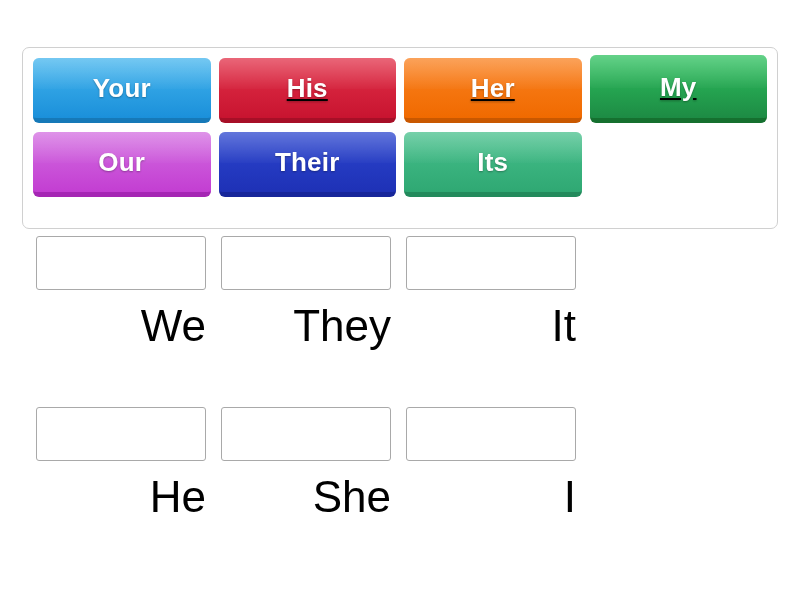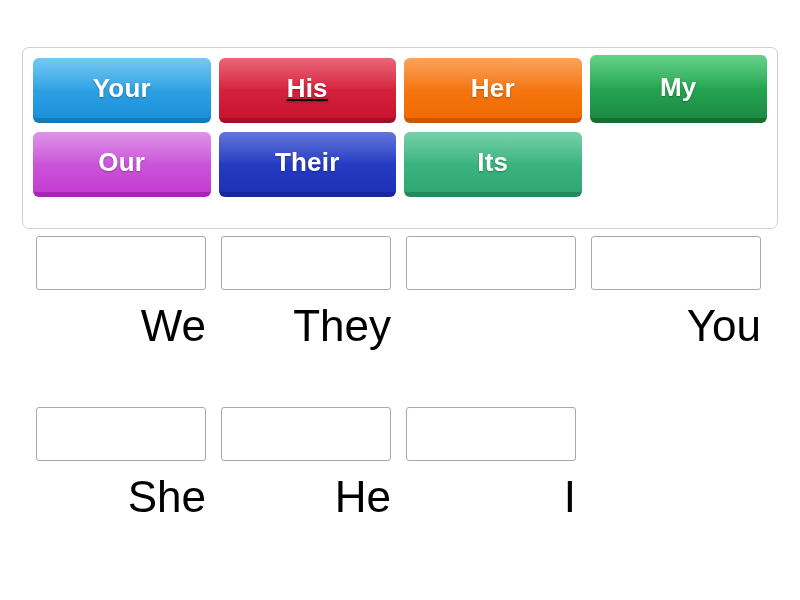--- a/index.html
+++ b/index.html
@@ -58,21 +58,21 @@
     justify-content: center;
     box-sizing: border-box;
     cursor: pointer;
     user-select: none;
   }
   .tile:last-child { margin-right: 0; }
   .tile.empty-slot {
     background: transparent;
     cursor: default;
   }
-  .tile.raised { margin-top: -3px; }
+  .tile.raised { margin-top: -3px; text-decoration: underline; }
 
   .tile-label {
     position: relative;
     z-index: 3;
     color: #ffffff;
     font-size: 26px;
     font-weight: bold;
     letter-spacing: 0.2px;
     text-shadow: 0 1px 2px rgba(0,0,0,0.30);
     line-height: 1;
@@ -135,21 +135,21 @@
 
       <div class="bank-row">
         <div class="tile" style="background: linear-gradient(rgb(68, 181, 238) 0%, rgb(27, 144, 218) 100%); border-bottom: 5px solid rgb(22, 121, 184);">
           <span class="gloss"></span>
           <span class="tile-label">Your</span>
         </div>
         <div class="tile" style="background: linear-gradient(rgb(226, 49, 73) 0%, rgb(200, 20, 48) 100%); border-bottom: 5px solid rgb(167, 15, 39); text-decoration: underline;">
           <span class="gloss"></span>
           <span class="tile-label">His</span>
         </div>
-        <div class="tile" style="background: linear-gradient(rgb(250, 130, 33) 0%, rgb(240, 106, 0) 100%); border-bottom: 5px solid rgb(201, 88, 0);">
+        <div class="tile" style="background: linear-gradient(rgb(250, 130, 33) 0%, rgb(240, 106, 0) 100%); border-bottom: 5px solid rgb(201, 88, 0); text-decoration: underline;">
           <span class="gloss"></span>
           <span class="tile-label">Her</span>
         </div>
         <div class="tile raised" style="background: linear-gradient(rgb(46, 194, 95) 0%, rgb(29, 139, 68) 100%); border-bottom: 5px solid rgb(21, 112, 47);">
           <span class="gloss"></span>
           <span class="tile-label">My</span>
         </div>
       </div>
 
       <div class="bank-row">
@@ -177,38 +177,35 @@
       <div class="dz-cell">
         <div class="dropzone"></div>
         <div class="dz-word">We</div>
       </div>
       <div class="dz-cell">
         <div class="dropzone"></div>
         <div class="dz-word">They</div>
       </div>
       <div class="dz-cell">
         <div class="dropzone"></div>
-      </div>
-      <div class="dz-cell">
-        <div class="dropzone"></div>
-        <div class="dz-word">You</div>
+        <div class="dz-word">It</div>
       </div>
     </div>
 
     <div class="dz-row">
       <div class="dz-cell">
         <div class="dropzone"></div>
+        <div class="dz-word">He</div>
+      </div>
+      <div class="dz-cell">
+        <div class="dropzone"></div>
         <div class="dz-word">She</div>
       </div>
       <div class="dz-cell">
         <div class="dropzone"></div>
-        <div class="dz-word">He</div>
-      </div>
-      <div class="dz-cell">
-        <div class="dropzone"></div>
         <div class="dz-word">I</div>
       </div>
       <div class="dz-cell blank">
         <div class="dropzone"></div>
         <div class="dz-word"></div>
       </div>
     </div>
 
   </div>
 

